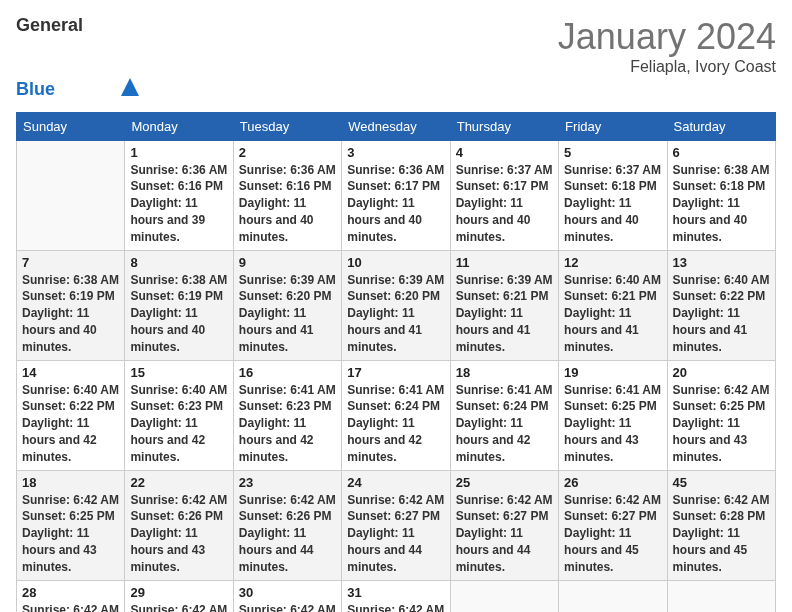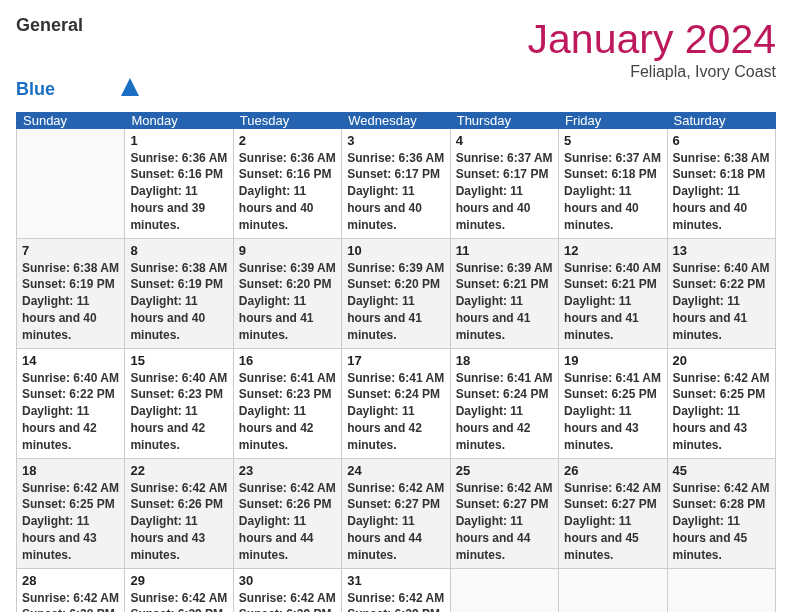--- a/index.html
+++ b/index.html
@@ -27,38 +27,38 @@
       font-size: 18px;
       font-weight: bold;
       line-height: 1.1;
     }
     .logo-general { color: #333; }
     .logo-blue { color: #1a6fc4; margin-top: 44px; }
     .title-block {
       text-align: right;
     }
     .month-title {
-      font-size: 41px;
+      font-size: 36px;
       font-weight: normal;
-      color: #be185d;
+      color: #737373;
     }
     .location {
       font-size: 16px;
       color: #444;
     }
     .calendar {
       width: 100%;
       border-collapse: collapse;
       font-size: 11px;
     }
     .calendar th {
       background: #2563b0;
       color: #fff;
       text-align: left;
-      padding: 0 6px;
+      padding: 6px 6px;
       font-size: 13px;
       font-weight: normal;
       border: 1px solid #2563b0;
     }
     .calendar td {
       border: 1px solid #ccc;
       vertical-align: top;
       padding: 4px 5px;
       width: calc(100% / 7);
       min-height: 80px;

